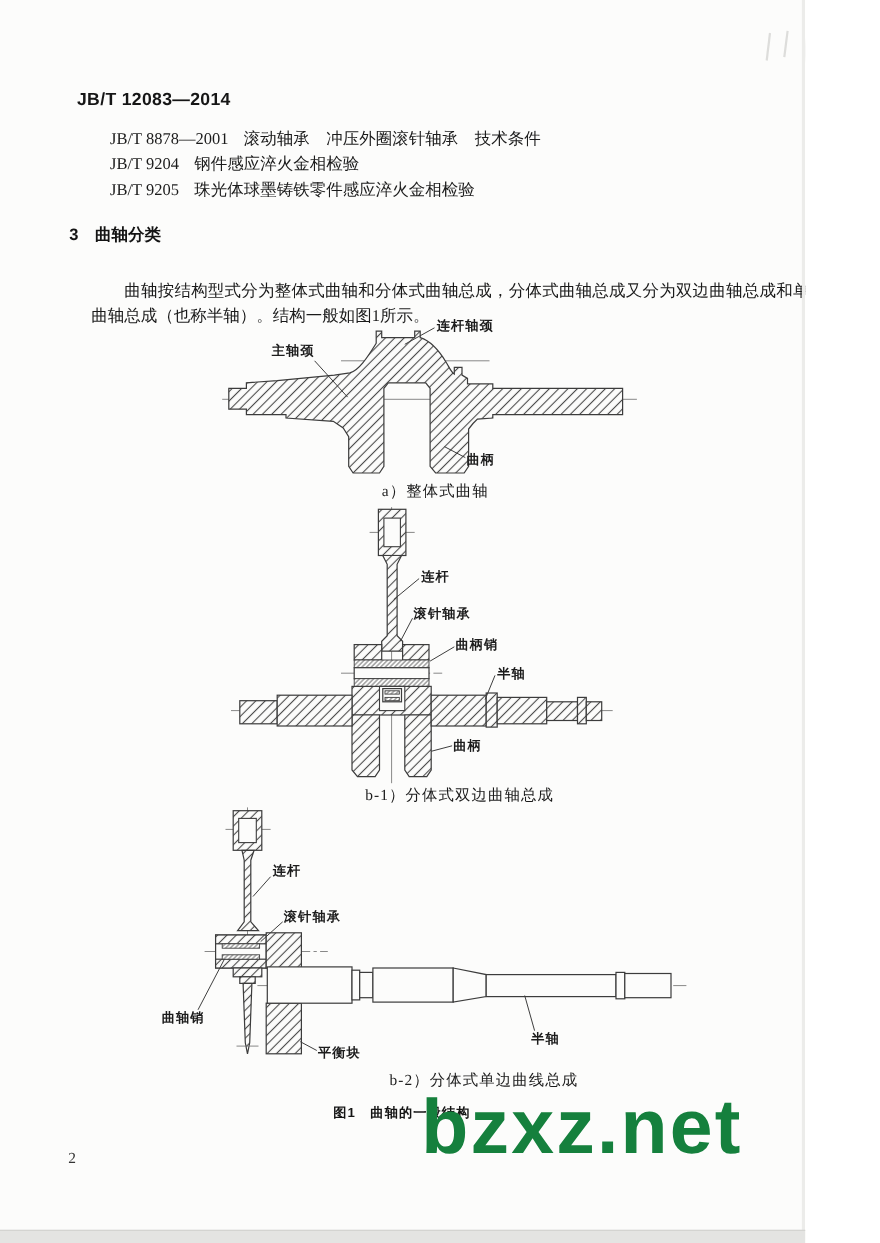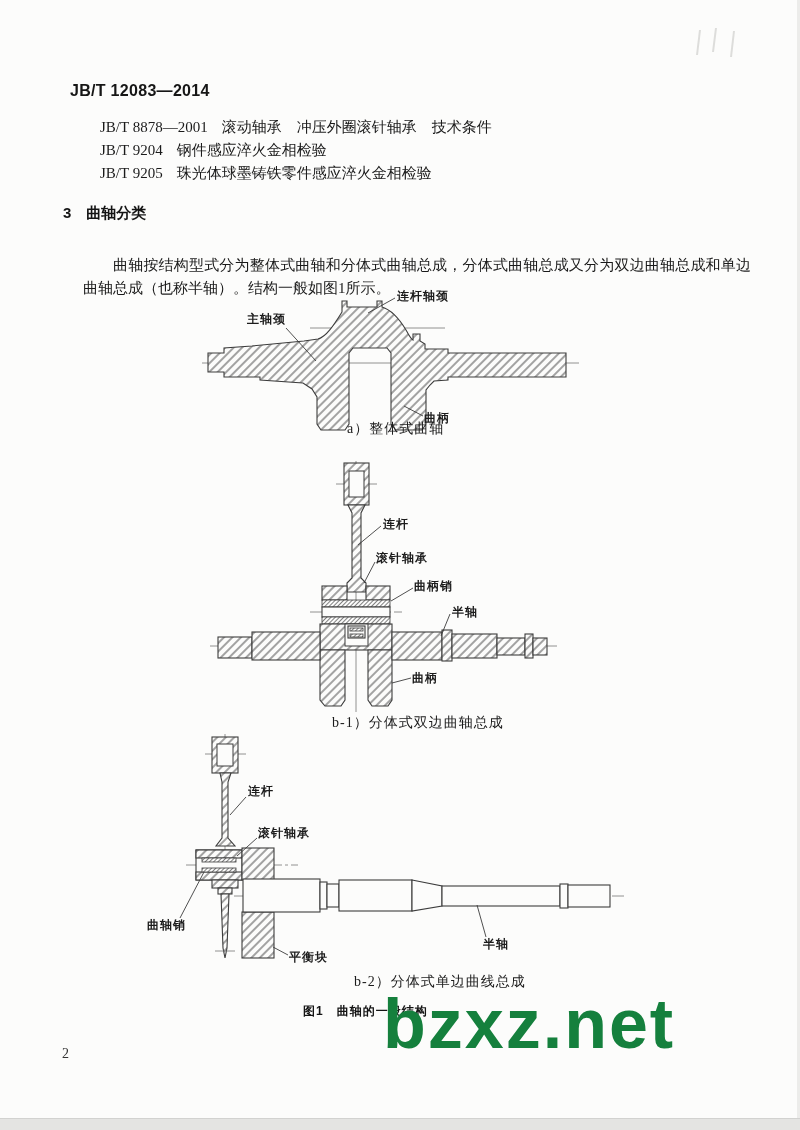--- a/index.html
+++ b/index.html
@@ -1,17 +1,17 @@
 <!DOCTYPE html>
 <html><head>
 <meta charset="utf-8">
 <style>
   html,body { margin:0; padding:0; background:#ffffff; }
   .page {
-    position:relative; width:800px; height:1130px;
+    position:relative; width:732px; height:1130px;
     background:#fcfcfb; overflow:hidden;
     font-family:"Liberation Serif", serif; color:#1b1b1b;
   }
   .header {
     position:absolute; left:70px; top:82px;
     font-family:"Liberation Sans", sans-serif; font-weight:bold;
     font-size:16px; letter-spacing:0.3px; color:#161616;
   }
   .refs { position:absolute; left:100px; top:116px; font-size:15px; line-height:23px; }
   .ref-line { white-space:nowrap; }
@@ -205,21 +205,21 @@
       <line class="ldr" x1="257" y1="838" x2="237" y2="856"></line>
       <line class="ldr" x1="180" y1="918" x2="204" y2="872"></line>
       <line class="ldr" x1="288" y1="955" x2="273" y2="947"></line>
       <line class="ldr" x1="486" y1="937" x2="477" y2="905"></line>
     </g>
   </svg>
 
   <span class="dlabel" style="left:397px; top:288px;">连杆轴颈</span>
   <span class="dlabel" style="left:247px; top:311px;">主轴颈</span>
   <span class="dlabel" style="left:424px; top:410px;">曲柄</span>
-  <span class="subcap" style="left:347px; top:420px;">a）整体式曲轴</span>
+  <span class="subcap" style="left:347px; top:438px;">a）整体式曲轴</span>
 
   <span class="dlabel" style="left:383px; top:516px;">连杆</span>
   <span class="dlabel" style="left:376px; top:550px;">滚针轴承</span>
   <span class="dlabel" style="left:414px; top:578px;">曲柄销</span>
   <span class="dlabel" style="left:452px; top:604px;">半轴</span>
   <span class="dlabel" style="left:412px; top:670px;">曲柄</span>
   <span class="subcap" style="left:332px; top:714px;">b-1）分体式双边曲轴总成</span>
 
   <span class="dlabel" style="left:248px; top:783px;">连杆</span>
   <span class="dlabel" style="left:258px; top:825px;">滚针轴承</span>

